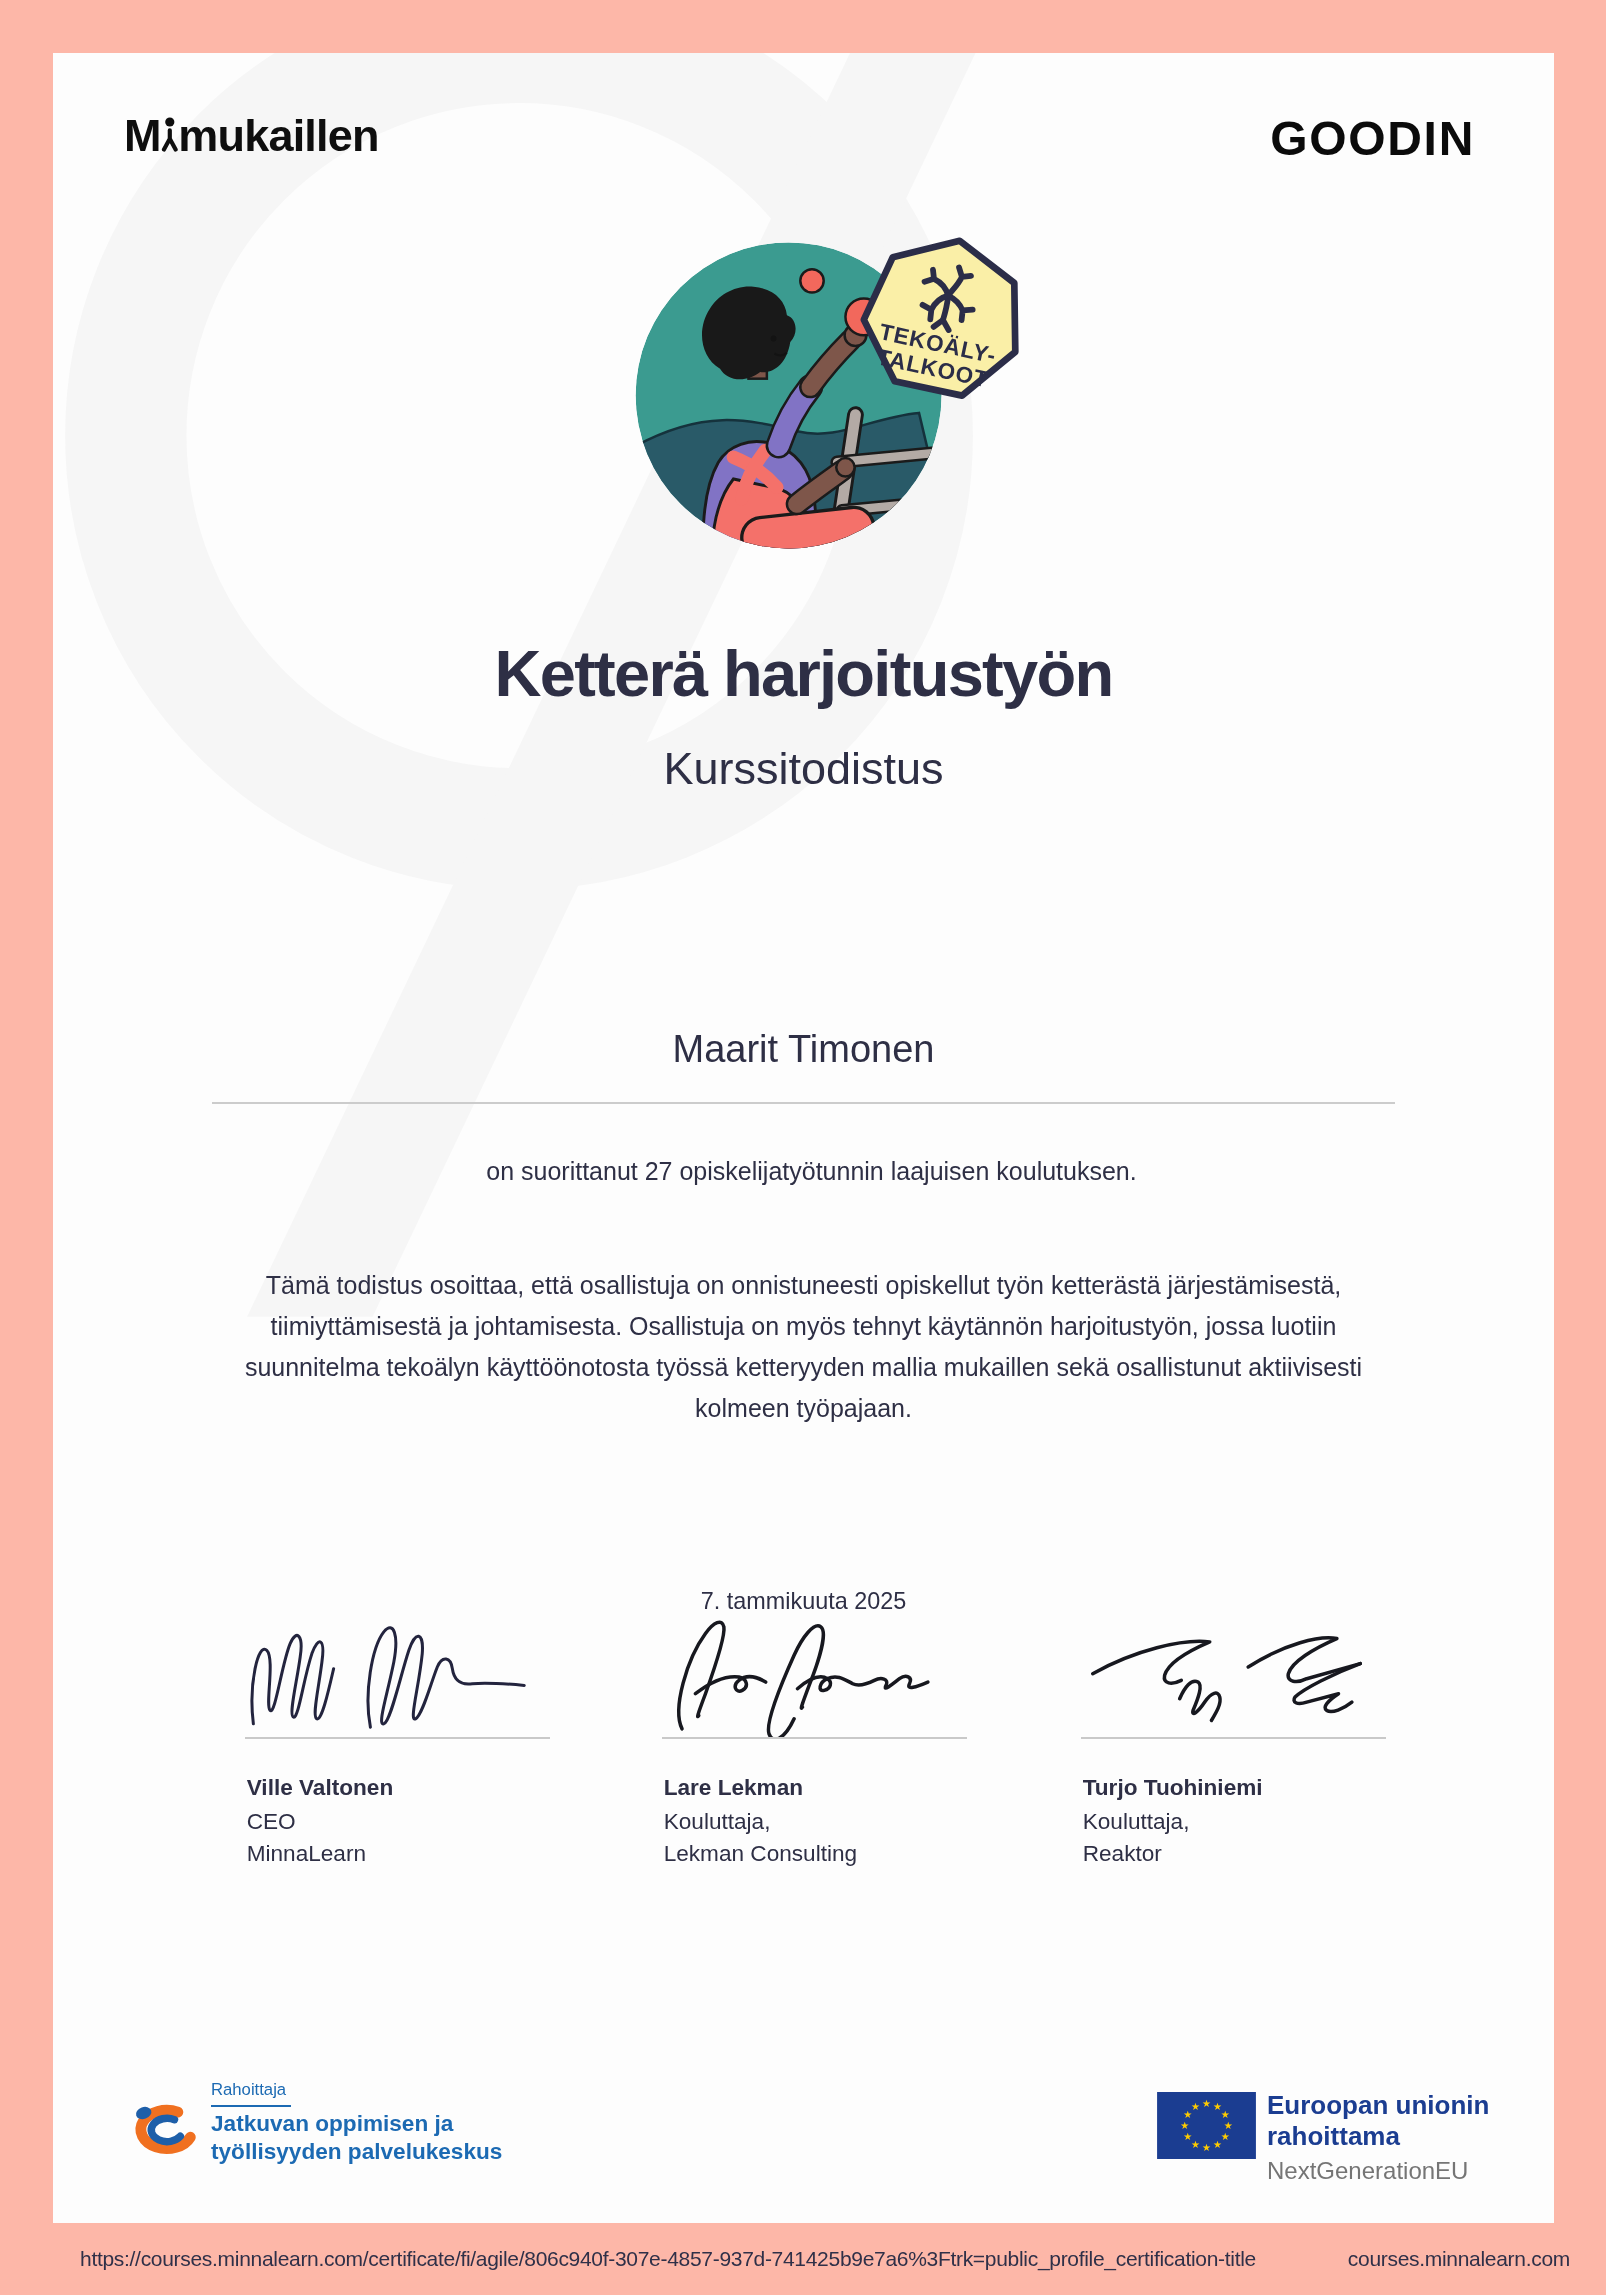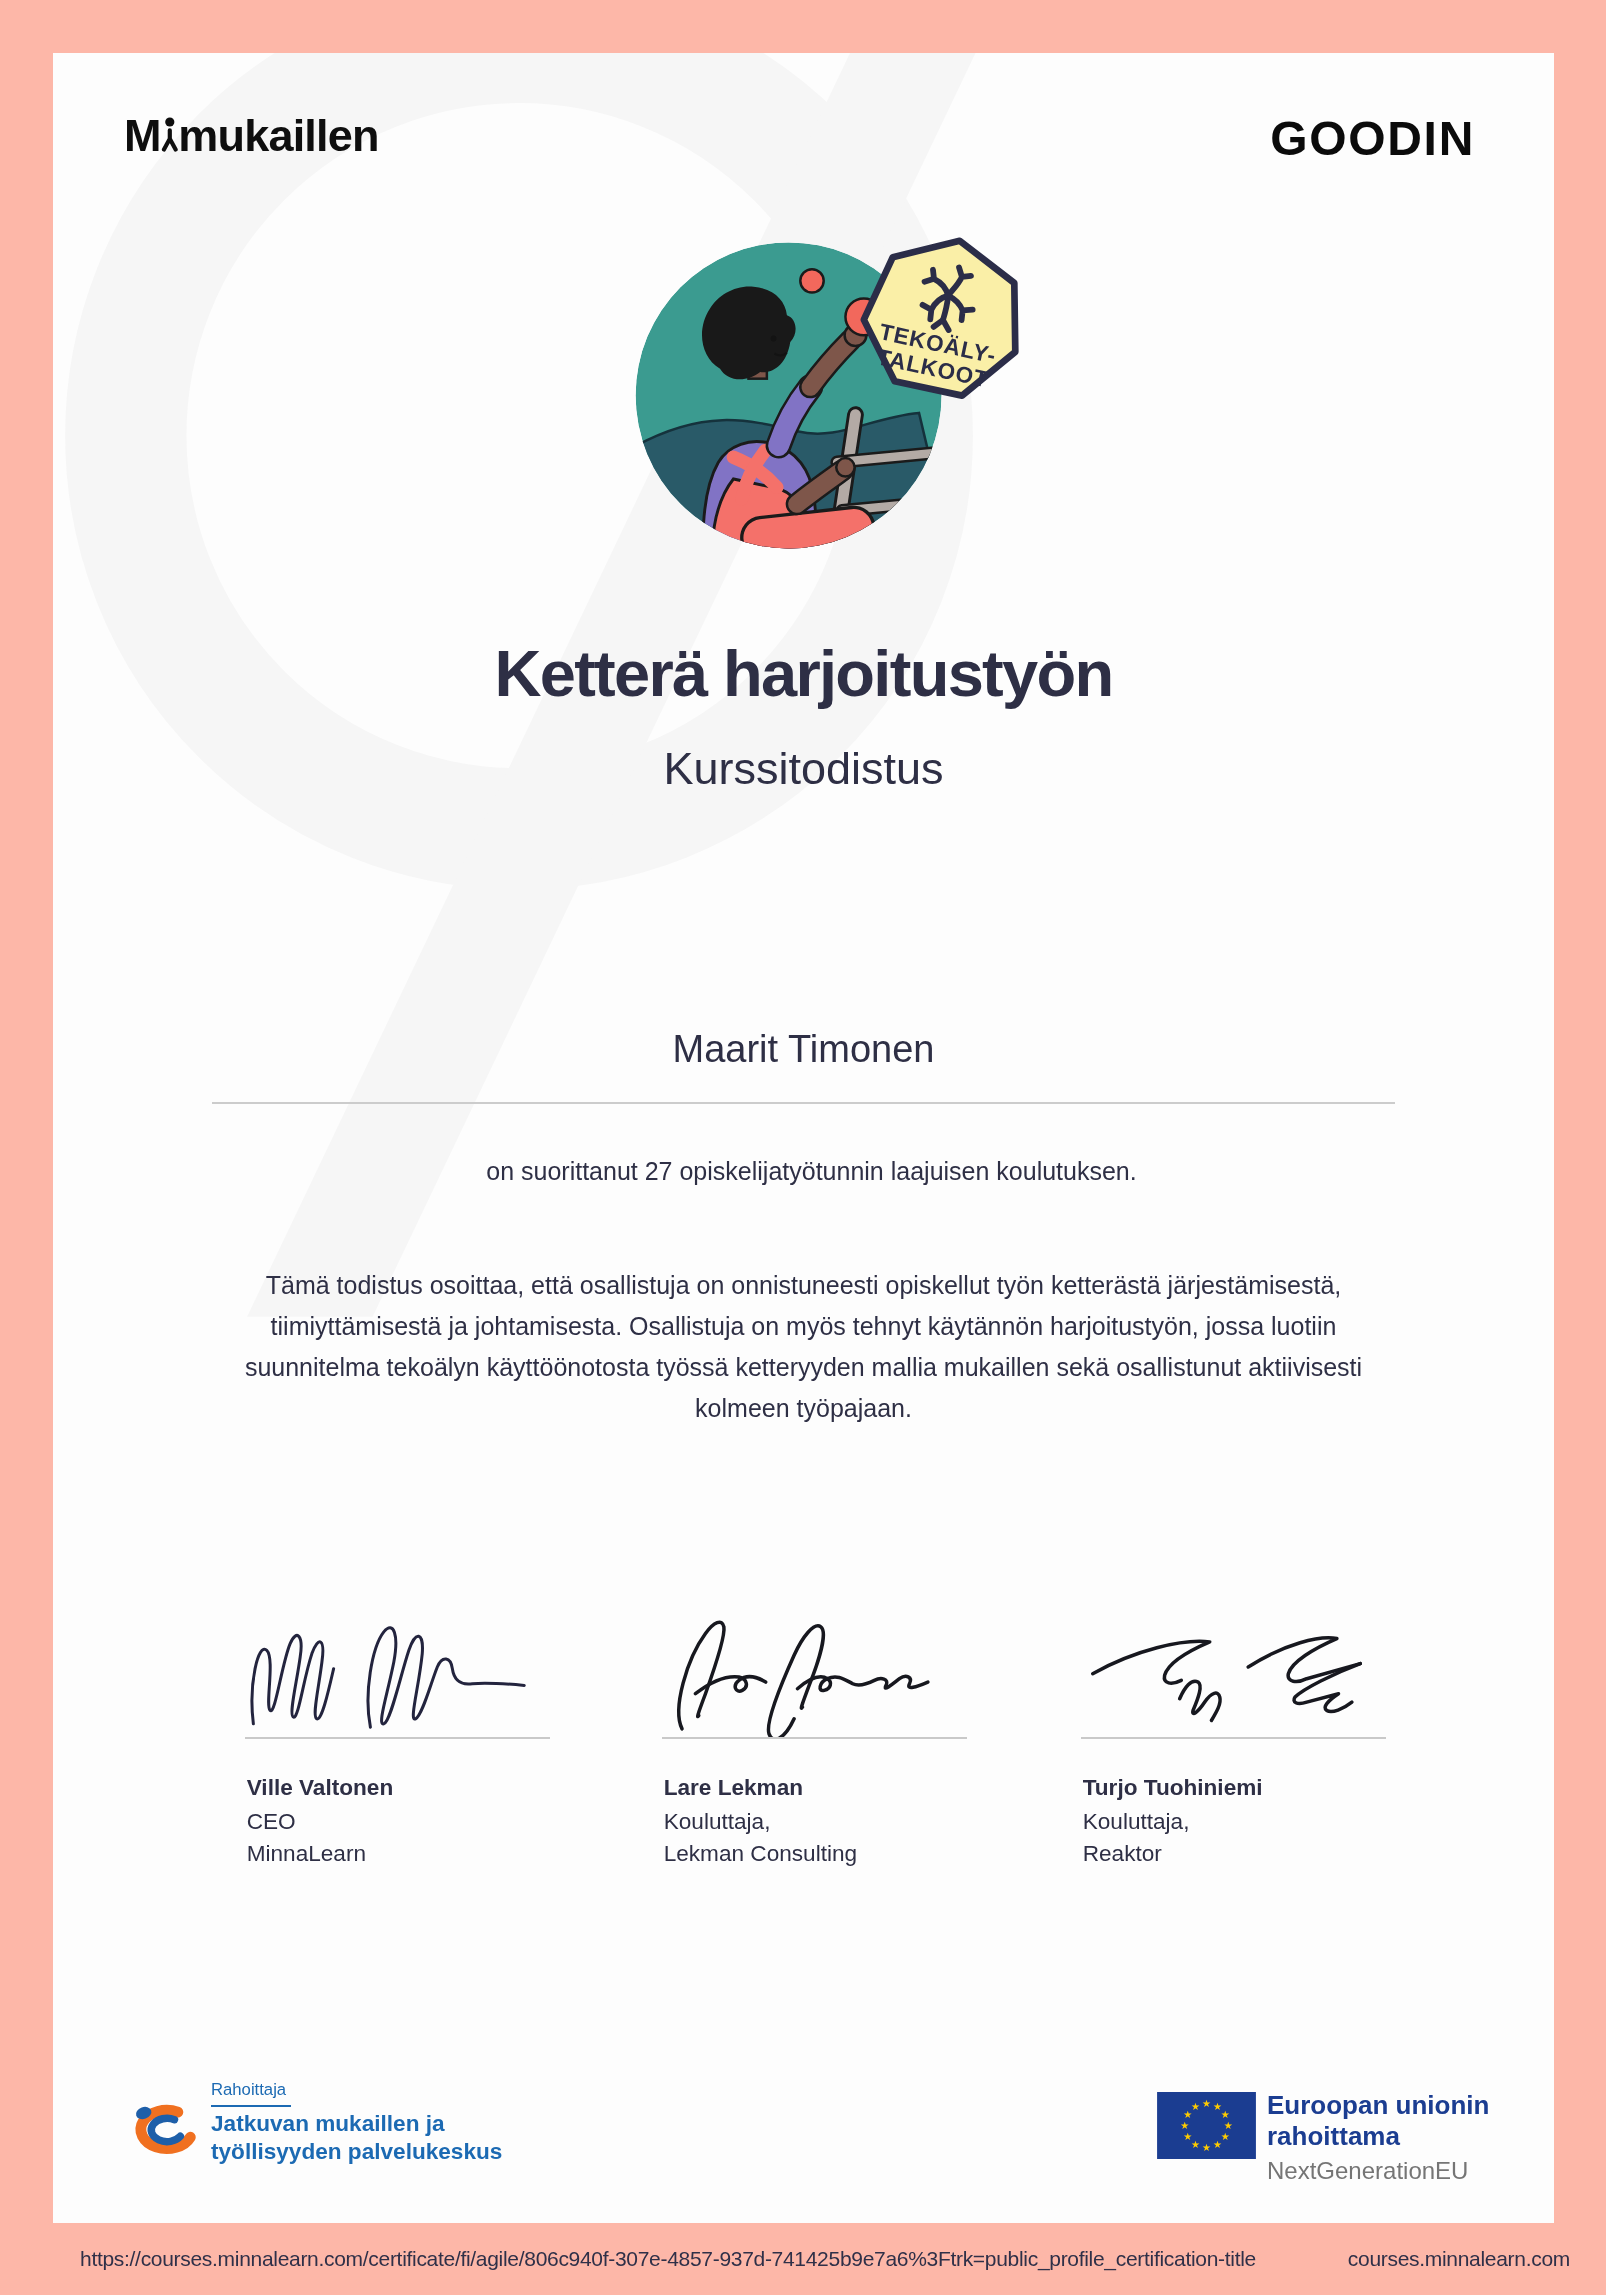--- a/index.html
+++ b/index.html
@@ -139,20 +139,21 @@
       </g>
     </svg>
 
     <h1 class="centered title">Ketterä harjoitustyön</h1>
     <div class="centered subtitle">Kurssitodistus</div>
 
     <div class="centered name">Maarit Timonen</div>
     <div class="divider"></div>
     <div class="centered completion">on suorittanut 27 opiskelijatyötunnin laajuisen koulutuksen.</div>
     <div class="desc">Tämä todistus osoittaa, että osallistuja on onnistuneesti opiskellut työn ketterästä järjestämisestä, tiimiyttämisestä ja johtamisesta. Osallistuja on myös tehnyt käytännön harjoitustyön, jossa luotiin suunnitelma tekoälyn käyttöönotosta työssä ketteryyden mallia mukaillen sekä osallistunut aktiivisesti kolmeen työpajaan.</div>
+    <div class="centered date">7. tammikuuta 2025</div>
 
     <div class="sig-col" style="left:192px;">
       <svg class="scribble" width="306" height="134" viewBox="0 0 366 160">
         <path class="sig-stroke" d="M10,142 C4,94 16,44 26,54 C36,64 24,120 30,126 C36,132 44,70 54,46 C62,28 70,36 66,62 C62,92 52,132 58,134 C64,136 70,88 80,58 C88,36 96,40 92,68 C88,100 80,134 86,136 C92,138 100,102 106,76"></path>
         <path class="sig-stroke" d="M150,146 C142,106 152,50 166,32 C178,18 184,36 178,68 C170,108 158,144 166,142 C174,140 186,84 196,54 C204,30 214,32 212,58 C208,98 196,140 204,136 C212,132 222,94 230,74 C236,60 246,62 248,76 C250,90 258,96 272,94 C290,92 312,94 334,96"></path>
       </svg>
       <div class="sig-line"></div>
       <div class="sig-name">Ville Valtonen</div>
       <div class="sig-role">CEO</div>
       <div class="sig-org">MinnaLearn</div>
@@ -186,21 +187,21 @@
 
     <div class="funder-left" style="width:469px;height:109px;">
       <svg class="jotpa-swoosh" width="75" height="57" viewBox="0 0 90 68">
         <path d="M61,12 A31,23 0 1 0 76,42" stroke="#F07020" stroke-width="13" fill="none" stroke-linecap="round"></path>
         <path d="M57,21 A19,14 0 1 0 64,41" stroke="#1E5FA9" stroke-width="9" fill="none" stroke-linecap="round"></path>
         <ellipse cx="20" cy="13" rx="9.5" ry="7" transform="rotate(-20 20 13)" fill="#1E5FA9"></ellipse>
       </svg>
       <div class="rahoittaja">Rahoittaja</div>
       <div class="rahoittaja-line"></div>
       <div class="jotpa-name">
-        <div>Jatkuvan mukaillen ja</div>
+        <div>Jatkuvan oppimisen ja</div>
         <div>työllisyyden palvelukeskus</div>
       </div>
     </div>
 
     <div class="funder-right" style="width:385px;height:126px;">
       <svg class="eu-flag" width="99" height="67" viewBox="0 0 118 80">
         <rect x="0" y="0" width="118" height="80" fill="#1B3D91"></rect>
         <g fill="#FFCC00" font-size="12" text-anchor="middle" font-family="DejaVu Sans, sans-serif">
           <text x="59" y="18">★</text>
           <text x="72" y="21.5">★</text>

